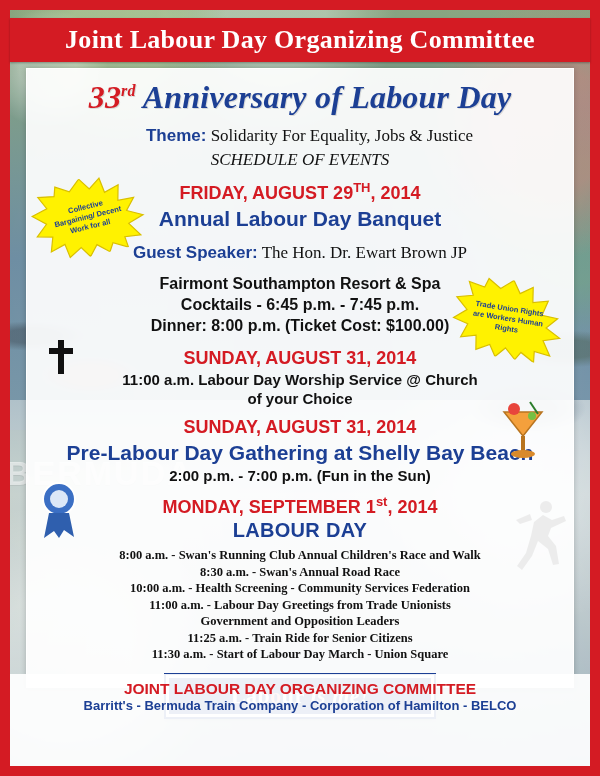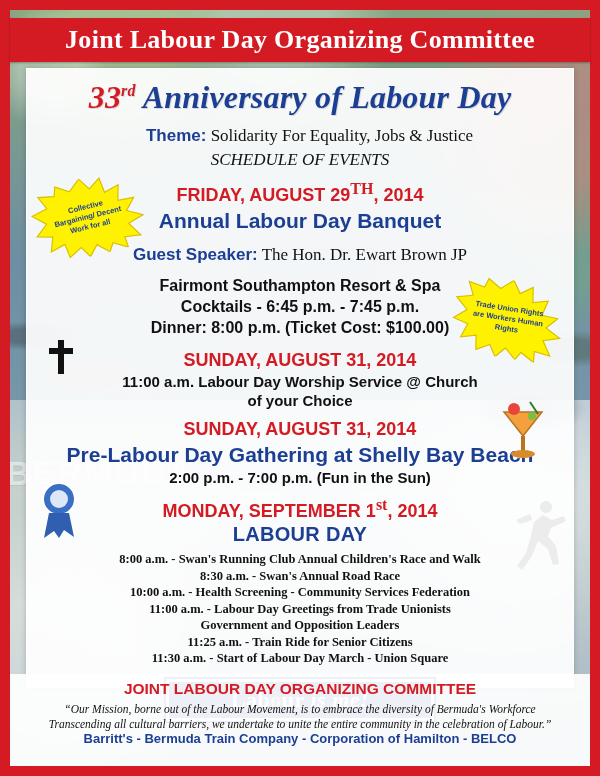--- a/index.html
+++ b/index.html
@@ -158,21 +158,21 @@
     color: #111111;
   }
 
   .date-red {
     margin-top: 10px;
     color: #d41b23;
     font-family: "Liberation Sans", sans-serif;
     font-weight: bold;
     font-size: 18px;
   }
-  .date-red .sup { font-size: 16px; vertical-align: super; font-family: Liberation Serif, serif; }
+  .date-red .sup { font-size: 13px; vertical-align: super; }
 
   .event-blue {
     color: #1c3f94;
     font-family: "Liberation Sans", sans-serif;
     font-weight: bold;
     font-size: 21px;
     margin-top: 3px;
   }
   .event-black {
     color: #111111;
@@ -434,17 +434,16 @@
   </svg>
 
   <svg class="rosette" viewBox="0 0 46 60">
     <circle cx="23" cy="19" r="16" fill="#3b6fc4" stroke="#ffffff" stroke-width="2"></circle>
     <circle cx="23" cy="19" r="9" fill="#dce7f7"></circle>
     <path d="M13 33 L8 58 L18 51 L23 58 L28 50 L38 57 L33 33 Z" fill="#2f5fae"></path>
   </svg>
 
   <div class="footer">
     <div class="org-name">JOINT LABOUR DAY ORGANIZING COMMITTEE</div>
-    <div class="mission">“Our Mission, borne out of the Labour Movement, is to embrace the diversity of Bermuda's Workforce Transcending all cultural barriers, we undertake to unite the entire community in the celebration of Labour.”</div>
     <div class="sponsors">Barritt's - Bermuda Train Company - Corporation of Hamilton - BELCO</div>
   </div>
 
 </div>
 
 </body></html>

